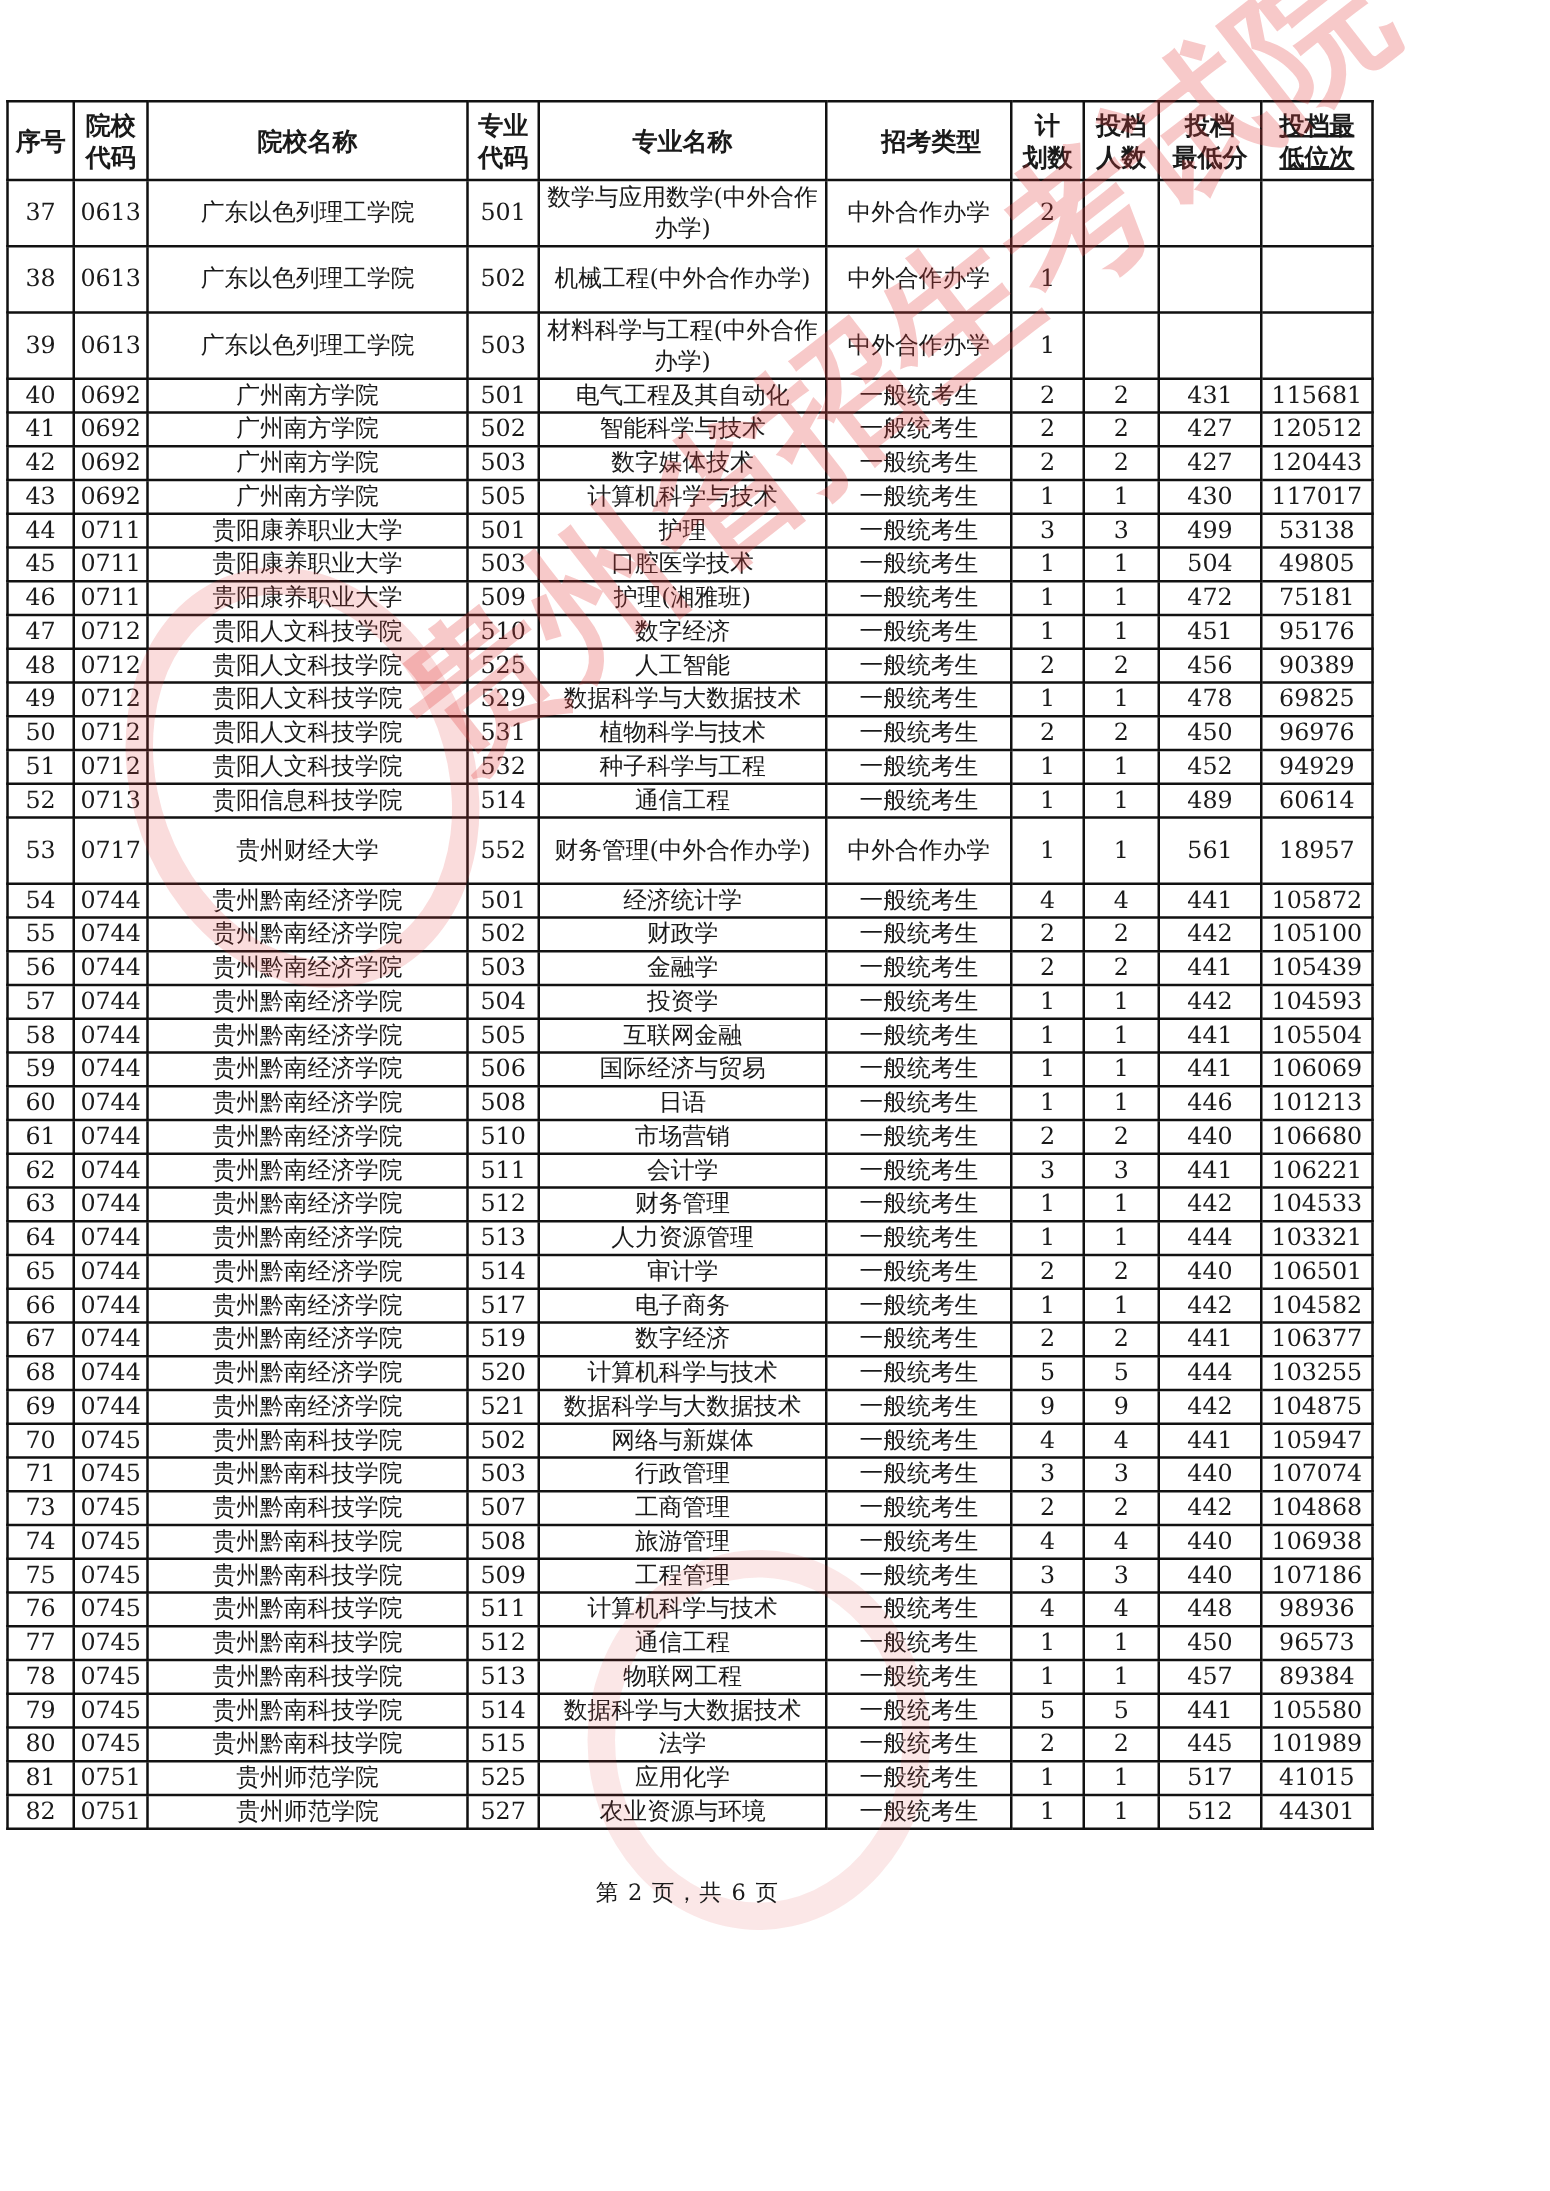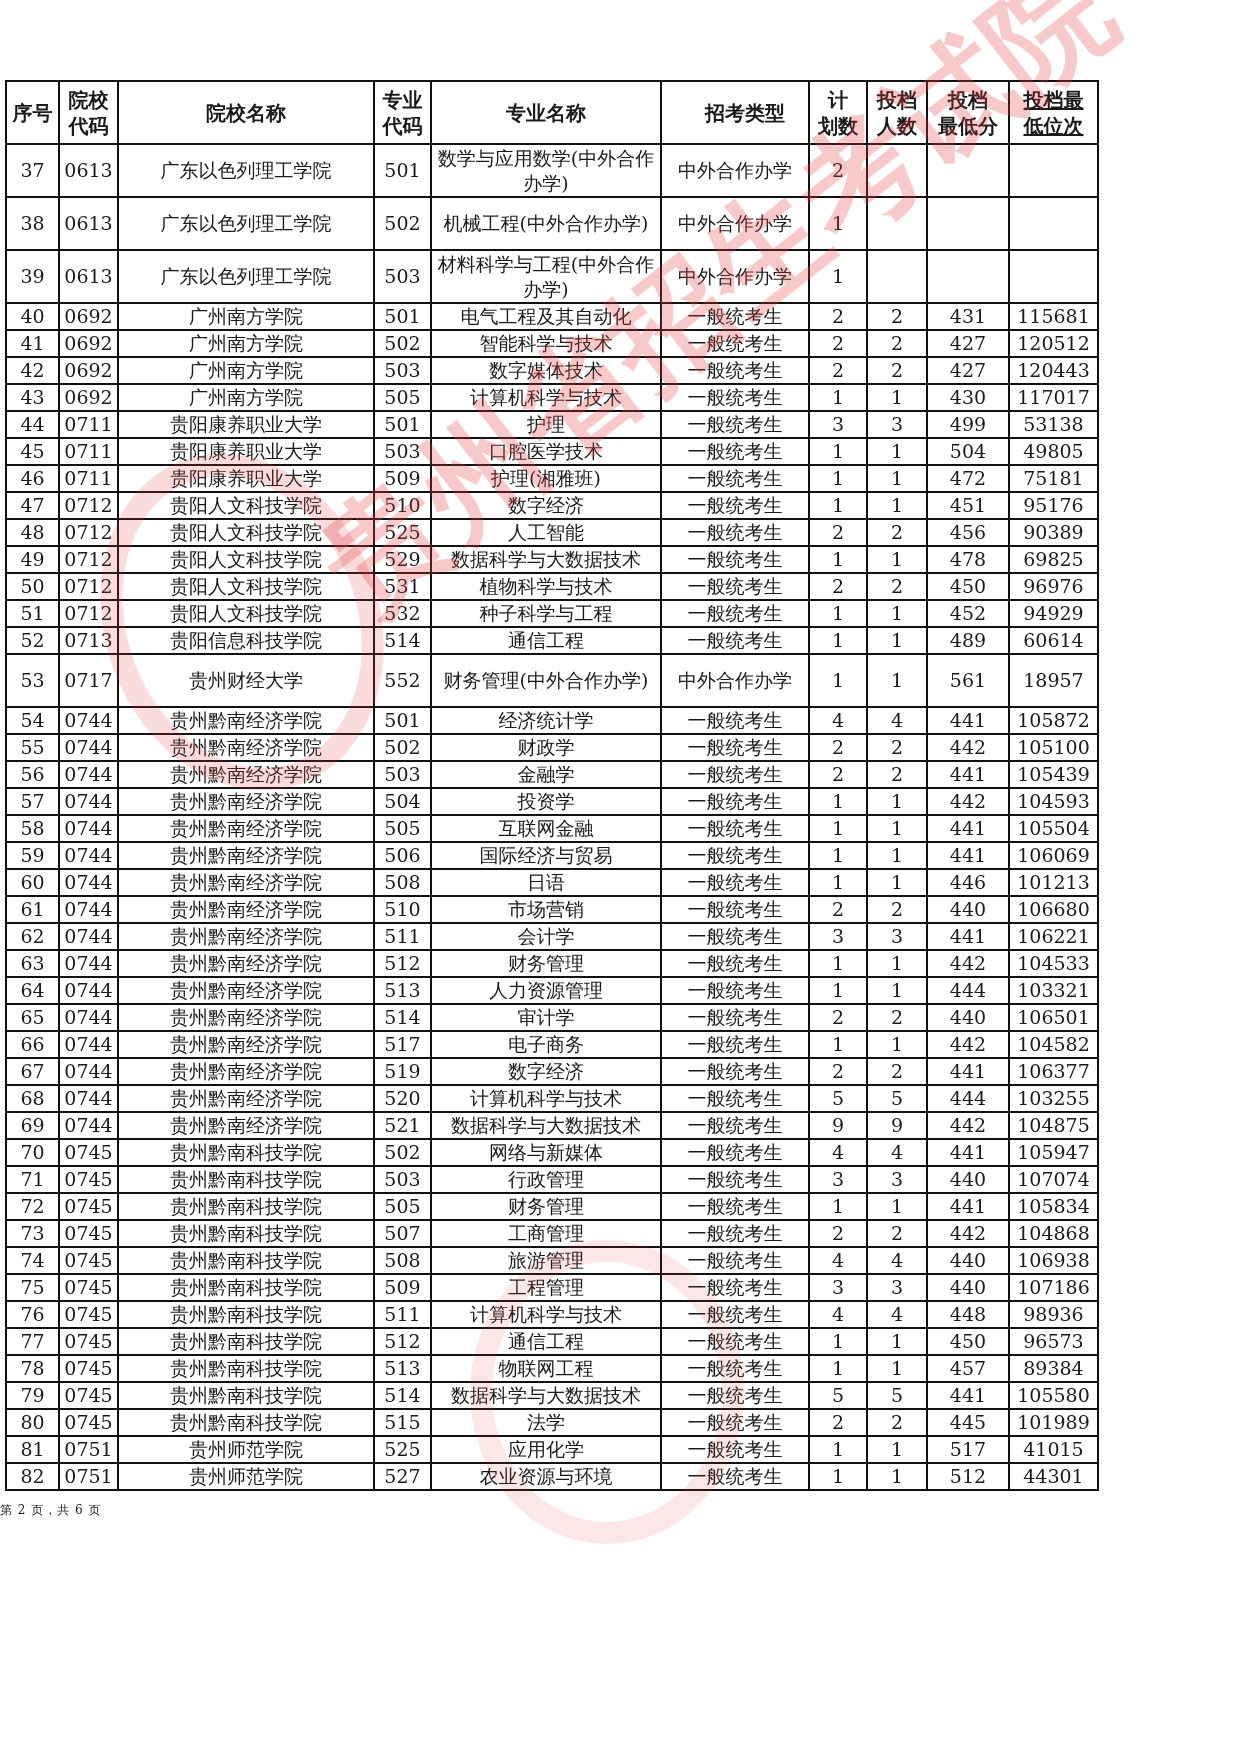--- a/index.html
+++ b/index.html
@@ -9,22 +9,22 @@
   table.admit { position: absolute; left: 5px; top: 80px; width: 1092px;
     border-collapse: collapse; table-layout: fixed; }
   table.admit th, table.admit td { border: 2px solid #111; padding: 0; text-align: center;
     vertical-align: middle; overflow: hidden; }
   table.admit th { font-family: "DejaVu Sans", "Liberation Sans", sans-serif; font-weight: bold;
     font-size: 20px; line-height: 26px; height: 61px; }
   table.admit td { font-size: 19px; line-height: 25px; height: 24.6px; white-space: nowrap; }
   table.admit tr.tall td { height: 51px; }
   table.admit td.major { white-space: normal; line-height: 25px; }
   table.admit tr.tall td.major { line-height: 25px; }
-  .footer { position: absolute; left: 0; width: 1100px; top: 1502px; text-align: left;
-    font-size: 12px; letter-spacing: 1px; }
+  .footer { position: absolute; left: 0; width: 1100px; top: 1502px; text-align: center;
+    font-size: 18px; letter-spacing: 1px; }
   .watermark { position: absolute; pointer-events: none; color: rgba(225, 60, 60, 0.28);
     font-family: "DejaVu Sans", sans-serif; font-weight: bold; font-size: 120px; white-space: nowrap; }
   .wm-ring { position: absolute; pointer-events: none; border: 22px solid rgba(225,60,60,0.18);
     border-radius: 50%; }
 </style>
 </head>
 <body>
 
 <div class="page">
 
@@ -476,32 +476,20 @@
           <td>贵州黔南科技学院</td>
           <td>503</td>
           <td class="major">行政管理</td>
           <td>一般统考生</td>
           <td>3</td>
           <td>3</td>
           <td>440</td>
           <td>107074</td>
         </tr>
         <tr>
-          <td>72</td>
-          <td>0745</td>
-          <td>贵州黔南科技学院</td>
-          <td>505</td>
-          <td class="major">财务管理</td>
-          <td>一般统考生</td>
-          <td>1</td>
-          <td>1</td>
-          <td>441</td>
-          <td>105834</td>
-        </tr>
-        <tr>
           <td>73</td>
           <td>0745</td>
           <td>贵州黔南科技学院</td>
           <td>507</td>
           <td class="major">工商管理</td>
           <td>一般统考生</td>
           <td>2</td>
           <td>2</td>
           <td>442</td>
           <td>104868</td>

